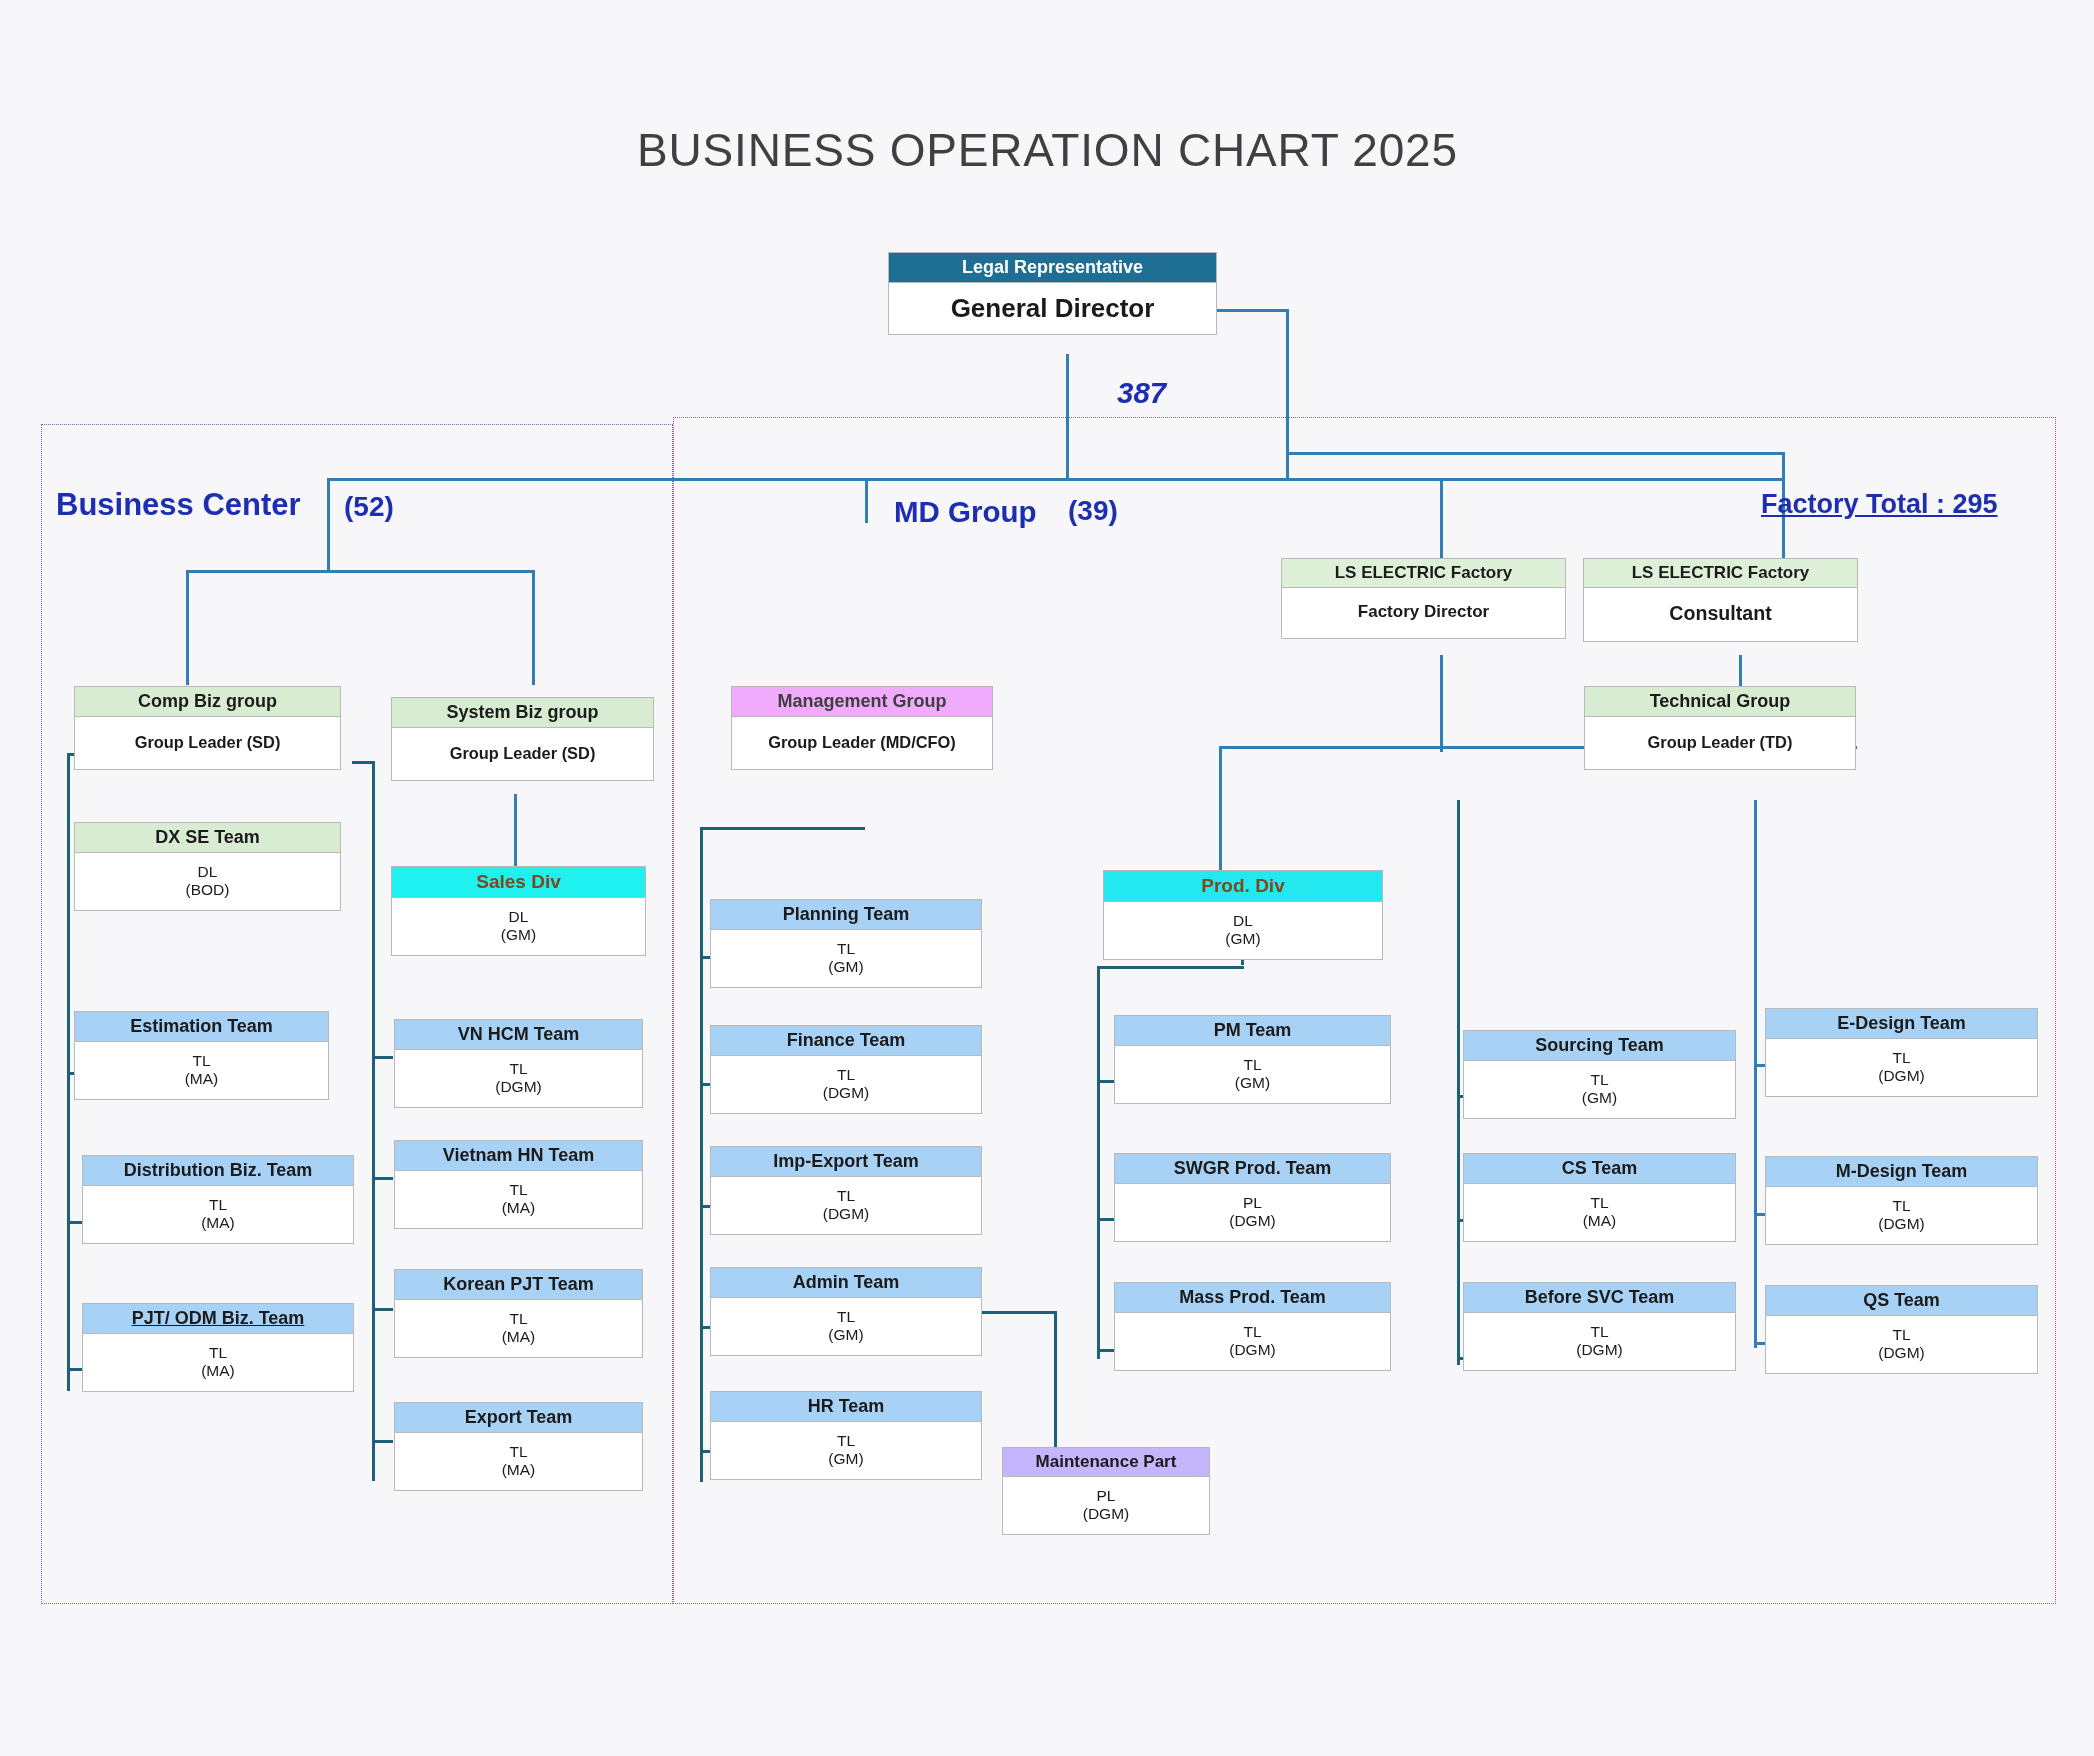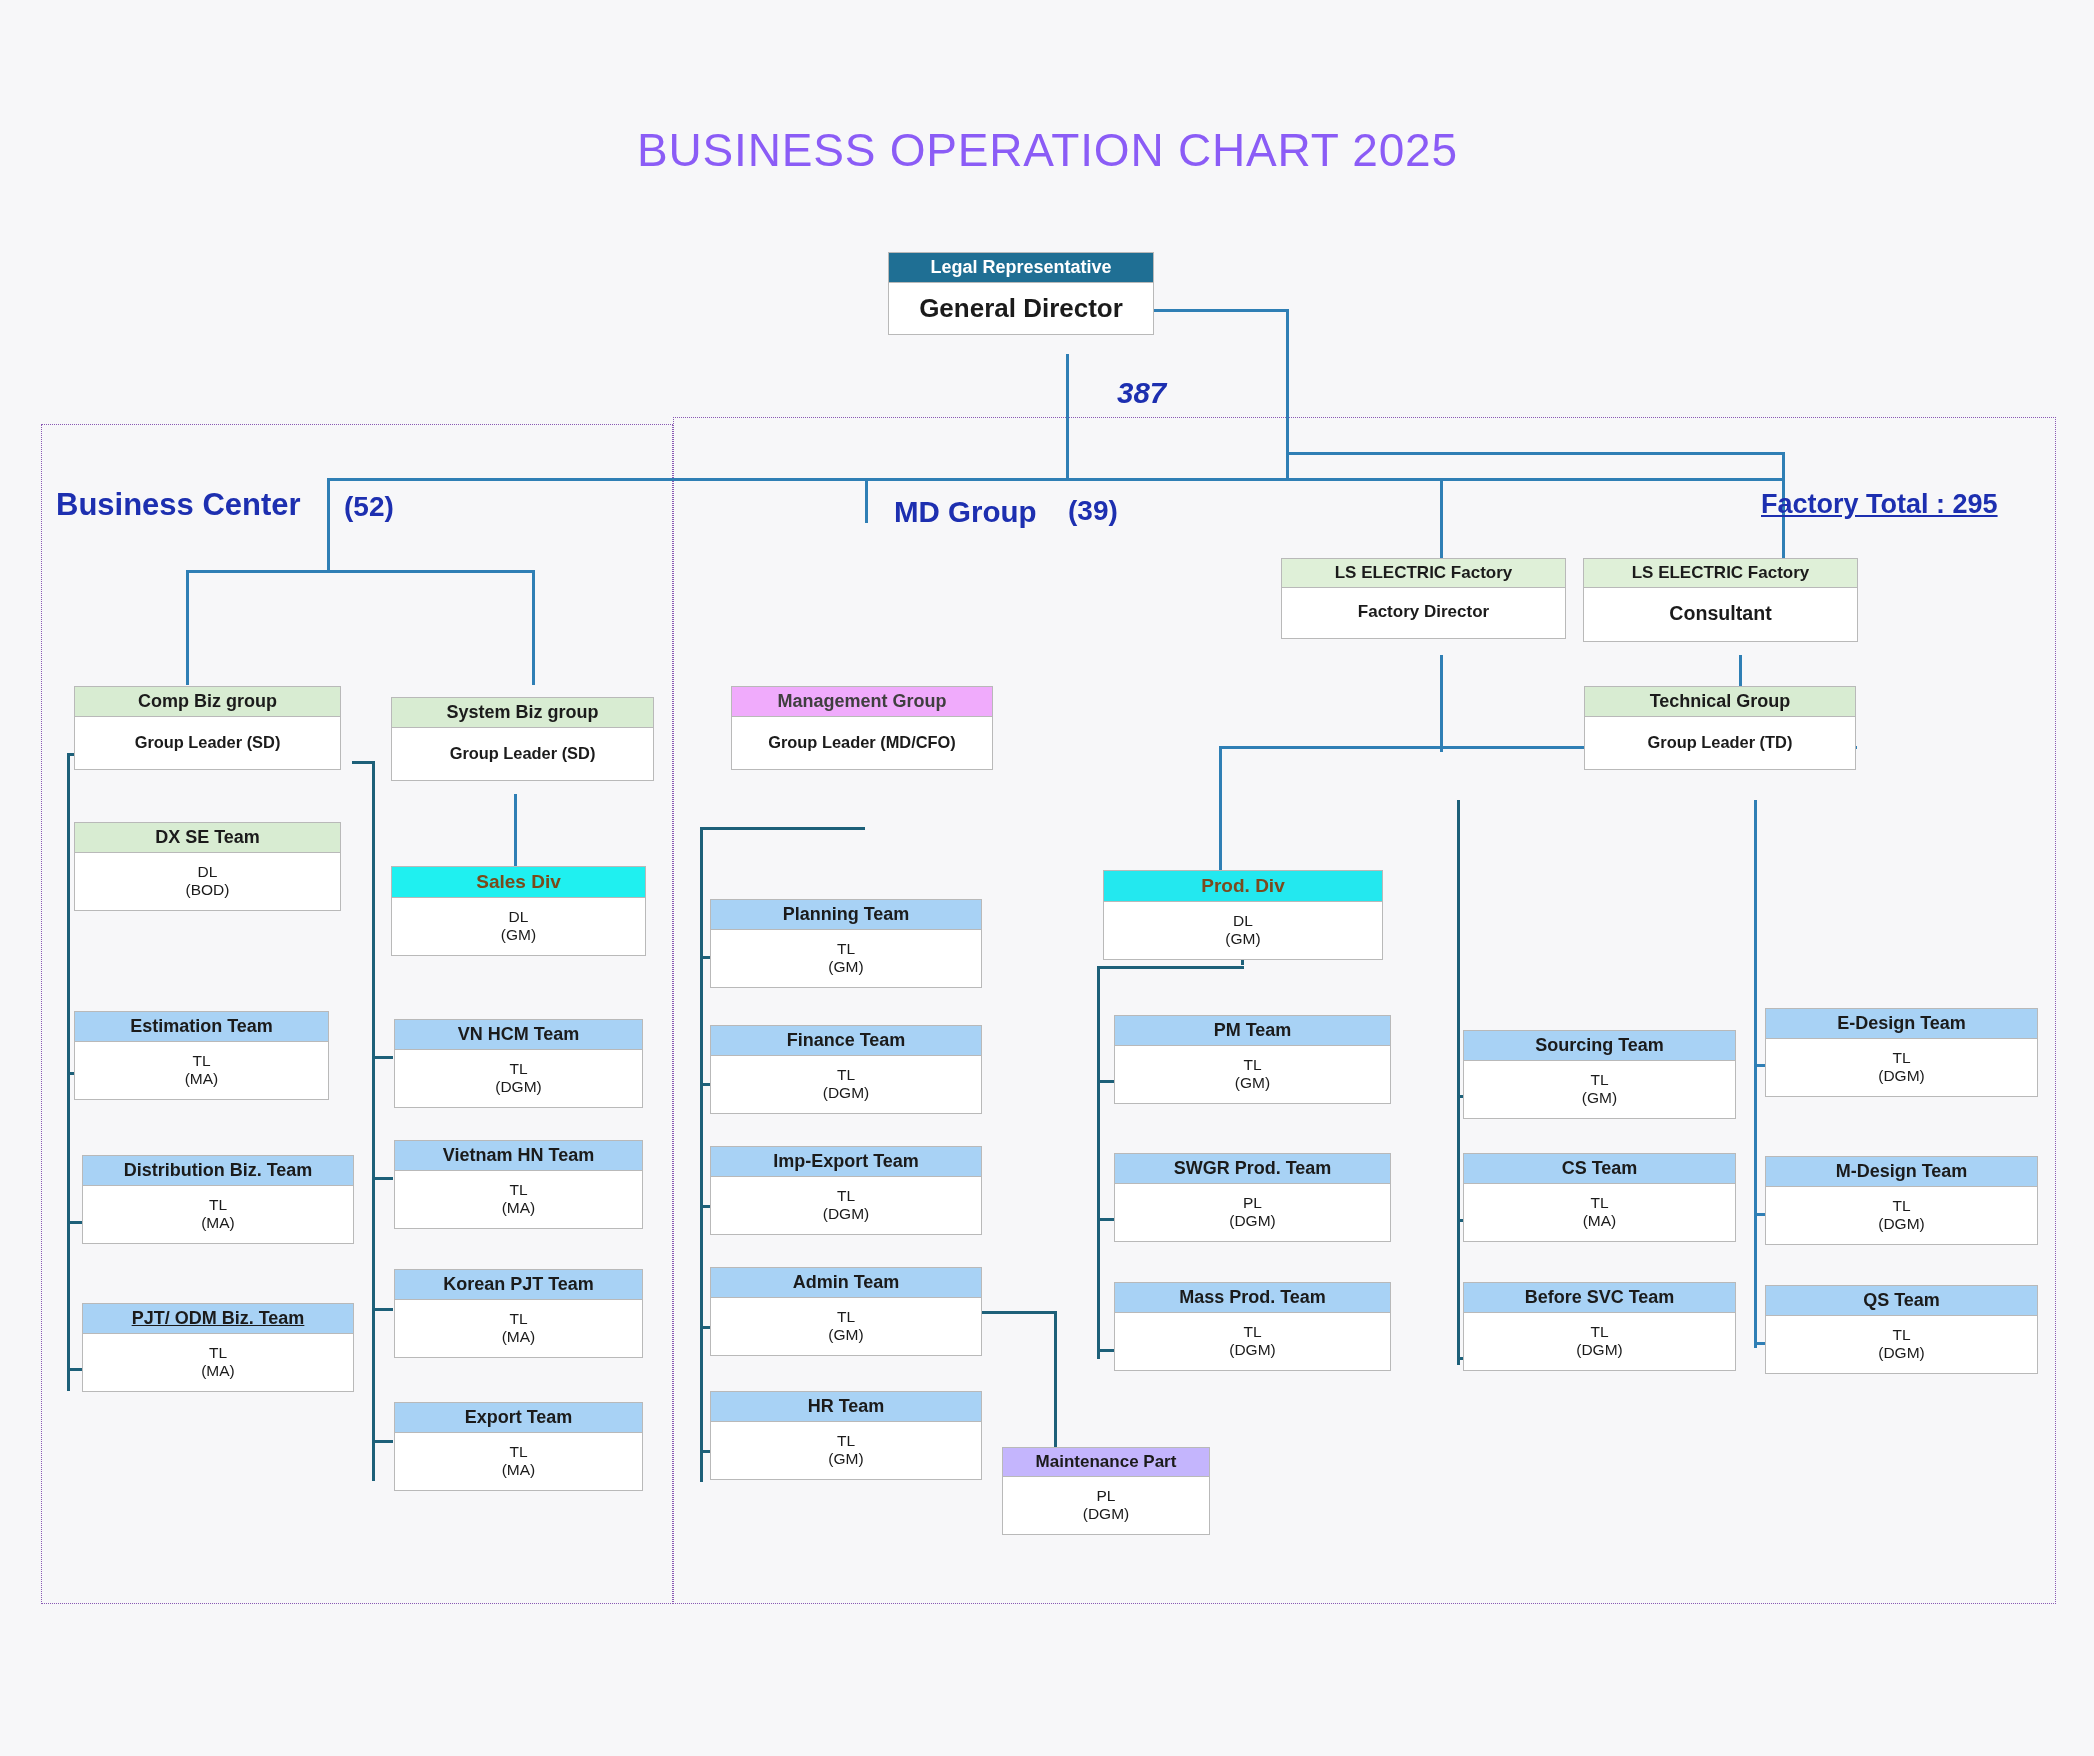--- a/index.html
+++ b/index.html
@@ -17,21 +17,21 @@
     background: #f7f7f9;
     overflow: hidden;
   }
   #title {
     position: absolute;
     left: 0;
     top: 123px;
     width: 2095px;
     text-align: center;
     font-size: 46px;
-    color: #8b5cf6;
+    color: #404040;
     letter-spacing: 0.8px;
     font-weight: 400;
   }
   
   .dashed-box {
     position: absolute;
     border: 1.6px dotted #8a5ab4;
     background: transparent;
   }
   
@@ -177,21 +177,21 @@
   <div class="count-387" style="left:1117px; top:376px; font-size:29.5px;">387</div>
 
   <div class="section-label" style="left:56px; top:487px; font-size:31px;">Business Center</div>
   <div class="section-label" style="left:344px; top:491px; font-size:28px;">(52)</div>
 
   <div class="section-label" style="left:894px; top:495px; font-size:29.5px;">MD Group</div>
   <div class="section-label" style="left:1068px; top:495px; font-size:28px;">(39)</div>
 
   <div class="section-label" style="left:1761px; top:489px; font-size:27px;text-decoration:underline;">Factory Total : 295</div>
 
-  <div class="node" style="left:888px; top:252px; width:266px;">
+  <div class="node" style="left:888px; top:252px; width:329px;">
     <div class="hd hd-teal" style="font-size:18px;">Legal Representative</div>
     <div class="bd" style="font-size:26px; font-weight:bold; padding:9.8px 1.6px;">General Director</div>
   </div>
 
   <div class="node" style="left:1281px; top:558px; width:285px;">
     <div class="hd hd-ltgreen" style="font-size:17px;">LS ELECTRIC Factory</div>
     <div class="bd" style="font-size:17px; font-weight:bold; padding:14.7px 1.6px;">Factory Director</div>
   </div>
 
   <div class="node" style="left:1583px; top:558px; width:275px;">

